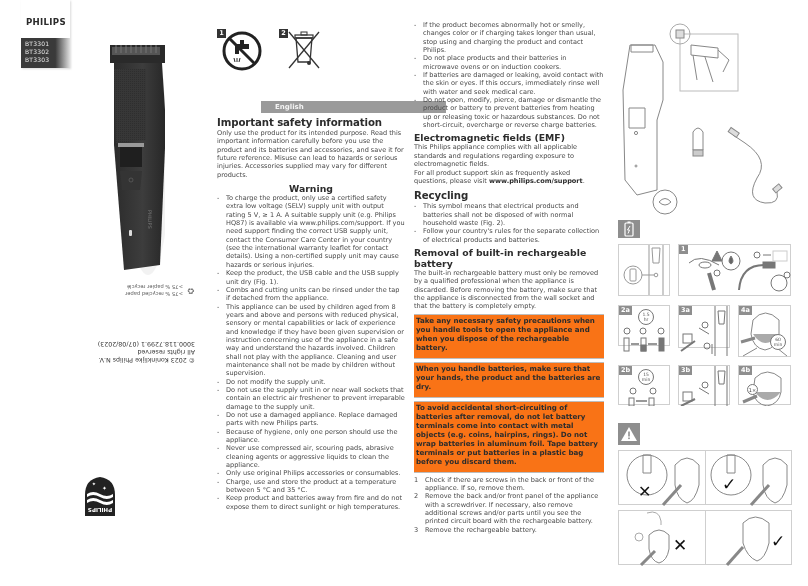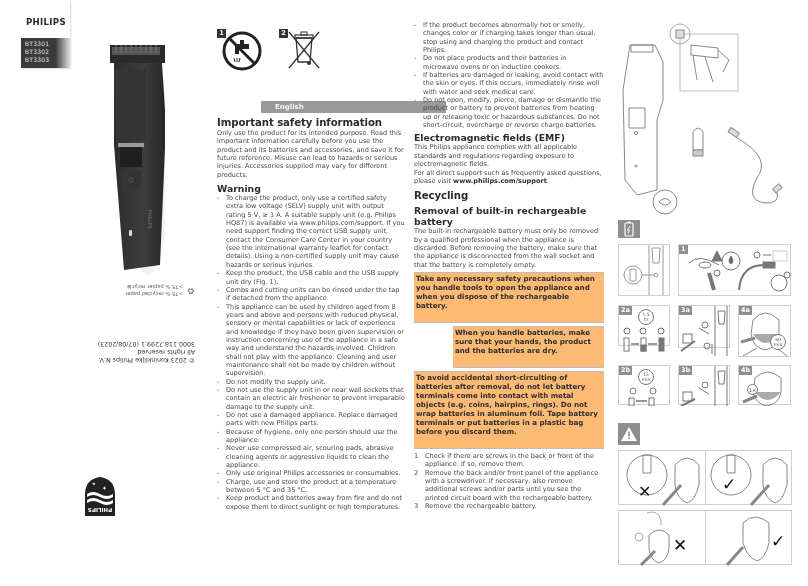--- a/index.html
+++ b/index.html
@@ -37,22 +37,22 @@
   h2.h { font-size: 10.2px; font-weight: bold; color: #2c2c2c; line-height: 12px; letter-spacing: -0.1px; }
   h3.h { font-size: 9.3px; font-weight: bold; color: #2c2c2c; line-height: 11px; }
   p.t { font-size: 6.55px; line-height: 8.35px; color: #4a4a4a; }
   ul.dash { list-style: none; }
   ul.dash li { position: relative; padding-left: 9px; font-size: 6.55px; line-height: 8.35px; color: #4a4a4a; }
   ul.dash li::before { content: "-"; position: absolute; left: 0; top: 0; }
   ol.num { list-style: none; }
   ol.num li { position: relative; padding-left: 11px; font-size: 6.55px; line-height: 8.35px; color: #4a4a4a; }
   ol.num li .n { position: absolute; left: 0; top: 0; }
 
-  .callout { background: #fdba74; border-top: 1px solid #bdbdbd; border-bottom: 1px solid #bdbdbd;
-    font-size: 7.1px; line-height: 9px; font-weight: bold; color: #2c2c2c; padding: 1px 2px 12px 2px; }
+  .callout { background: #f97316; border-top: 1px solid #bdbdbd; border-bottom: 1px solid #bdbdbd;
+    font-size: 7.1px; line-height: 9px; font-weight: bold; color: #2c2c2c; padding: 1px 2px 6px 2px; }
   b.url { font-weight: bold; color: #2c2c2c; }
 
   
   .illus { position: absolute; left: 605px; top: 0; width: 203px; height: 586px; }
   .frame { position: absolute; border: 1px solid #cfcfcf; background: #fff; }
   .frame-tag { position: absolute; left: 0; top: 0; background: #8e8e8e; color: #fff; font-size: 6.5px;
     font-weight: bold; padding: 0 2px; line-height: 9px; }
   .warn-tile { position: absolute; background: #8e8e8e; }
 </style>
 </head>
@@ -153,21 +153,21 @@
       <line x1="2" y1="2" x2="32" y2="38" stroke="#333" stroke-width="1.3"></line>
       <line x1="32" y1="2" x2="2" y2="38" stroke="#333" stroke-width="1.3"></line>
     </svg>
   </div>
 
   <div class="lang-bar">English</div>
 
   <div style="position:absolute; left:0; top:117px; width:188px;">
     <h2 class="h">Important safety information</h2>
     <p class="t">Only use the product for its intended purpose. Read this important information carefully before you use the product and its batteries and accessories, and save it for future reference. Misuse can lead to hazards or serious injuries. Accessories supplied may vary for different products.</p>
-    <h3 class="h" style="margin-top:4px;">Warning</h3>
+    <h3 class="h" style="margin-top:4px;text-align:center;">Warning</h3>
     <ul class="dash">
       <li>To charge the product, only use a certified safety extra low voltage (SELV) supply unit with output rating 5 V, ≥ 1 A. A suitable supply unit (e.g. Philips HQ87) is available via www.philips.com/support. If you need support finding the correct USB supply unit, contact the Consumer Care Center in your country (see the international warranty leaflet for contact details). Using a non-certified supply unit may cause hazards or serious injuries.</li>
       <li>Keep the product, the USB cable and the USB supply unit dry (Fig. 1).</li>
       <li>Combs and cutting units can be rinsed under the tap if detached from the appliance.</li>
       <li>This appliance can be used by children aged from 8 years and above and persons with reduced physical, sensory or mental capabilities or lack of experience and knowledge if they have been given supervision or instruction concerning use of the appliance in a safe way and understand the hazards involved. Children shall not play with the appliance. Cleaning and user maintenance shall not be made by children without supervision.</li>
       <li>Do not modify the supply unit.</li>
       <li>Do not use the supply unit in or near wall sockets that contain an electric air freshener to prevent irreparable damage to the supply unit.</li>
       <li>Do not use a damaged appliance. Replace damaged parts with new Philips parts.</li>
       <li>Because of hygiene, only one person should use the appliance.</li>
       <li>Never use compressed air, scouring pads, abrasive cleaning agents or aggressive liquids to clean the appliance.</li>
@@ -183,29 +183,33 @@
     <ul class="dash">
       <li>If the product becomes abnormally hot or smelly, changes color or if charging takes longer than usual, stop using and charging the product and contact Philips.</li>
       <li>Do not place products and their batteries in microwave ovens or on induction cookers.</li>
       <li>If batteries are damaged or leaking, avoid contact with the skin or eyes. If this occurs, immediately rinse well with water and seek medical care.</li>
       <li>Do not open, modify, pierce, damage or dismantle the product or battery to prevent batteries from heating up or releasing toxic or hazardous substances. Do not short-circuit, overcharge or reverse charge batteries.</li>
     </ul>
 
     <h3 class="h" style="margin-top:3px;">Electromagnetic fields (EMF)</h3>
     <p class="t">This Philips appliance complies with all applicable standards and regulations regarding exposure to electromagnetic fields.</p>
 
-    <p class="t"><span>For all direct support such as frequently asked questions, please visit </span><b class="url">www.philips.com/support</b><span>.</span></p>
+    <p class="t"><span>For all product support skin as frequently asked questions, please visit </span><b class="url">www.philips.com/support</b><span>.</span></p>
 
     <h2 class="h" style="margin-top:5px;">Recycling</h2>
+    <ul class="dash">
+      <li>This symbol means that electrical products and batteries shall not be disposed of with normal household waste (Fig. 2).</li>
+      <li>Follow your country's rules for the separate collection of electrical products and batteries.</li>
+    </ul>
 
     <h3 class="h" style="margin-top:3px;">Removal of built-in rechargeable battery</h3>
     <p class="t">The built-in rechargeable battery must only be removed by a qualified professional when the appliance is discarded. Before removing the battery, make sure that the appliance is disconnected from the wall socket and that the battery is completely empty.</p>
 
     <div class="callout" style="margin-top:3px;">Take any necessary safety precautions when you handle tools to open the appliance and when you dispose of the rechargeable battery.</div>
-    <div class="callout" style="margin-top:3px;margin-left:39px;">When you handle batteries, make sure that your hands, the product and the batteries are dry.</div>
+    <div class="callout" style="margin-top:3px;">When you handle batteries, make sure that your hands, the product and the batteries are dry.</div>
     <div class="callout" style="margin-top:3px;">To avoid accidental short-circuiting of batteries after removal, do not let battery terminals come into contact with metal objects (e.g. coins, hairpins, rings). Do not wrap batteries in aluminum foil. Tape battery terminals or put batteries in a plastic bag before you discard them.</div>
 
     <ol class="num" style="margin-top:3px;">
       <li><span class="n">1</span><span>Check if there are screws in the back or front of the appliance. If so, remove them.</span></li>
       <li><span class="n">2</span><span>Remove the back and/or front panel of the appliance with a screwdriver. If necessary, also remove additional screws and/or parts until you see the printed circuit board with the rechargeable battery.</span></li>
       <li><span class="n">3</span><span>Remove the rechargeable battery.</span></li>
     </ol>
   </div>
 </div>
 

